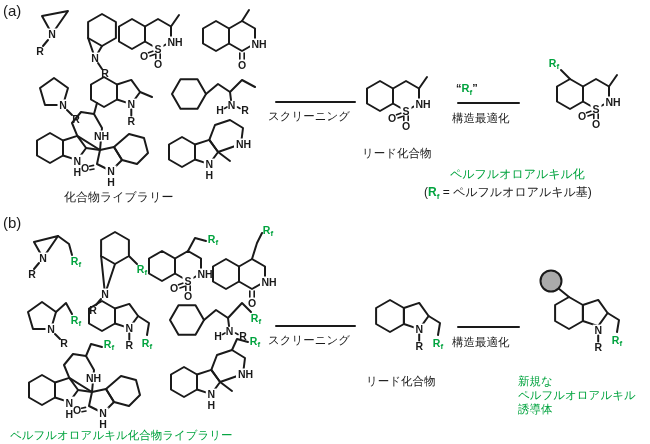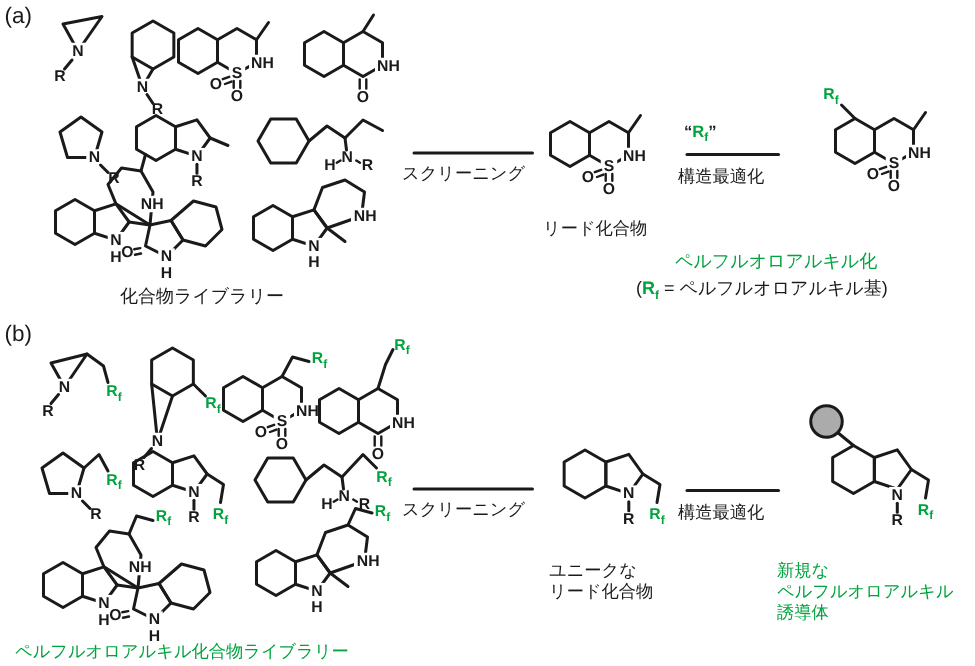--- a/index.html
+++ b/index.html
@@ -135,21 +135,21 @@
     <polygon class="f-gray" points="22,21 35,28.5 35,43.5 22,51 9,43.5 9,28.5"></polygon>
     <polygon class="f-white" points="35,28.5 49.3,23.9 58.1,36 49.3,48.1 35,43.5"></polygon>
     <line x1="58.1" y1="36" x2="70" y2="45"></line>
     <rect class="wbg" x="74" y="22.5" width="19" height="11"></rect>
     <text class="at" x="83.5" y="28">NH</text>
     <rect class="wbg" x="43.8" y="42.6" width="11" height="11"></rect>
     <text class="at" x="49.3" y="48">N</text>
     <text class="at" x="49.3" y="59">H</text>
   </svg>
 
-  <div class="lbl big" style="left:80px;top:190px;width:165px">化合物ライブラリー</div>
+  <div class="lbl big" style="left:64px;top:190px;width:165px">化合物ライブラリー</div>
 
   <svg class="mol" style="left:274px;top:95px" width="92" height="14">
     <line x1="2" y1="7" x2="81" y2="7"></line>
     <polygon class="ahead" points="81,2.5 91,7 81,11.5"></polygon>
   </svg>
   <div class="lbl" style="left:268px;top:109px;width:104px">スクリーニング</div>
 
   <svg class="mol" style="left:360px;top:64px" width="96" height="76">
     <polygon class="f-pink" points="20,17 33,24.5 33,39.5 20,47 7,39.5 7,24.5"></polygon>
     <polygon class="f-pink" points="46,17 59,24.5 59,39.5 46,47 33,39.5 33,24.5"></polygon>
@@ -339,21 +339,20 @@
     <polygon class="f-blue" points="24,10 37.9,18 37.9,34 24,42 10.1,34 10.1,18"></polygon>
     <polygon class="f-blue" points="37.9,18 53.2,12.9 62.6,26 53.2,39.1 37.9,34"></polygon>
     <path d="M62.6,26 L74,33 L72,45"></path>
     <text class="at grn" x="72" y="53"><tspan>R</tspan><tspan class="sub" dy="3">f</tspan></text>
     <rect class="wbg" x="47.7" y="33.6" width="11" height="11"></rect>
     <text class="at" x="53.2" y="39">N</text>
     <line x1="53.2" y1="44.5" x2="53.2" y2="50.5"></line>
     <text class="at" x="53.2" y="56">R</text>
   </svg>
   <div class="lbl" style="left:366px;top:374px;width:98px">
-    <span style="display:block">ユニークな</span>
     <span style="display:block">リード化合物</span>
   </div>
 
   <svg class="mol" style="left:456px;top:321px" width="74" height="12">
     <line x1="2" y1="6" x2="63" y2="6"></line>
     <polygon class="ahead" points="63,1.5 73,6 63,10.5"></polygon>
   </svg>
   <div class="lbl" style="left:452px;top:335px;width:82px">構造最適化</div>
 
   <svg class="mol" style="left:526px;top:266px" width="122" height="106">

